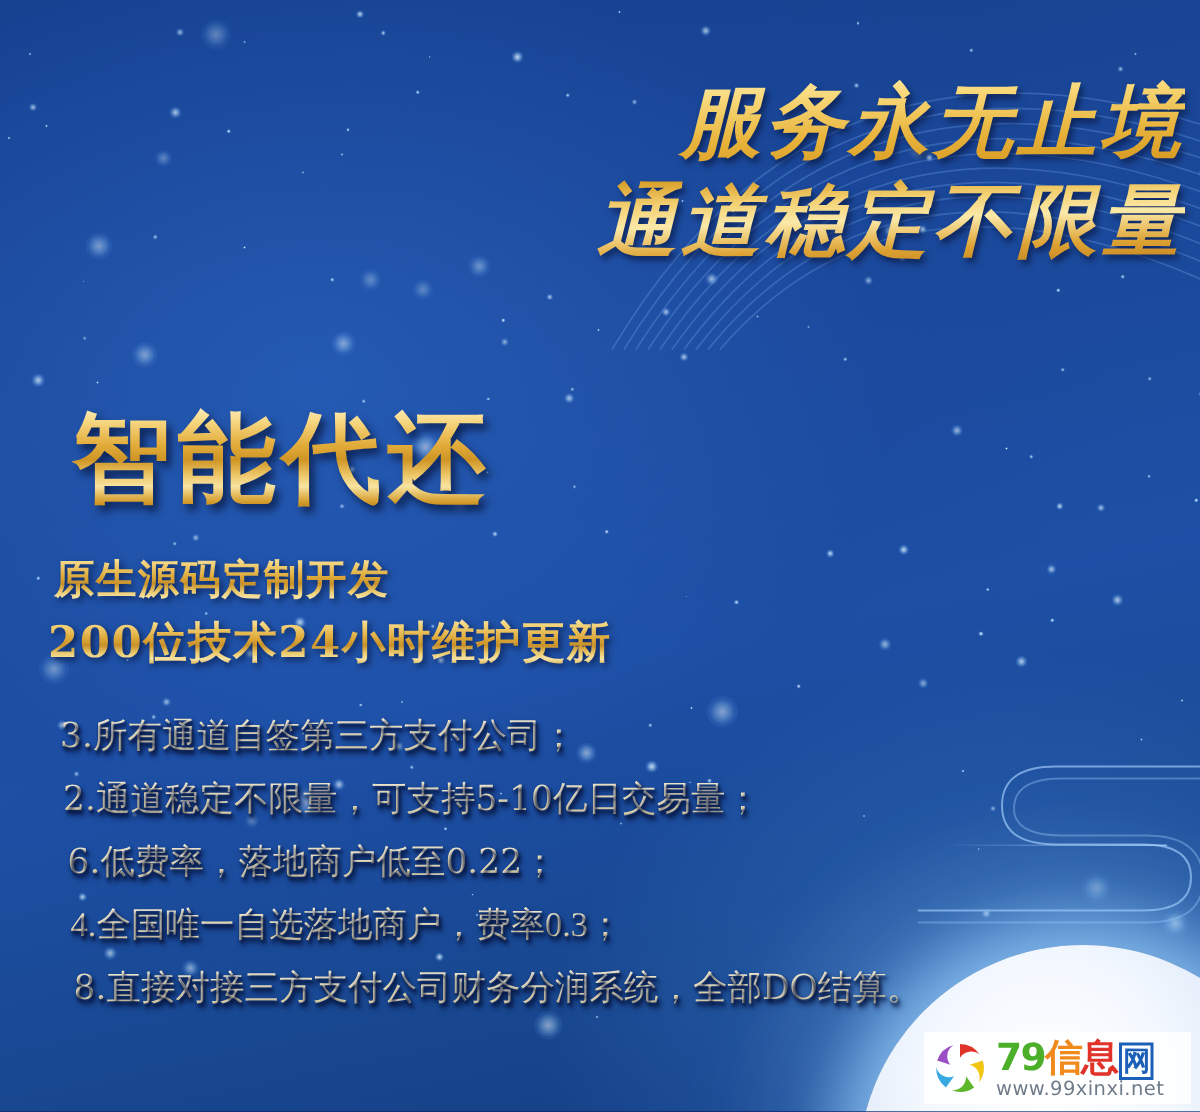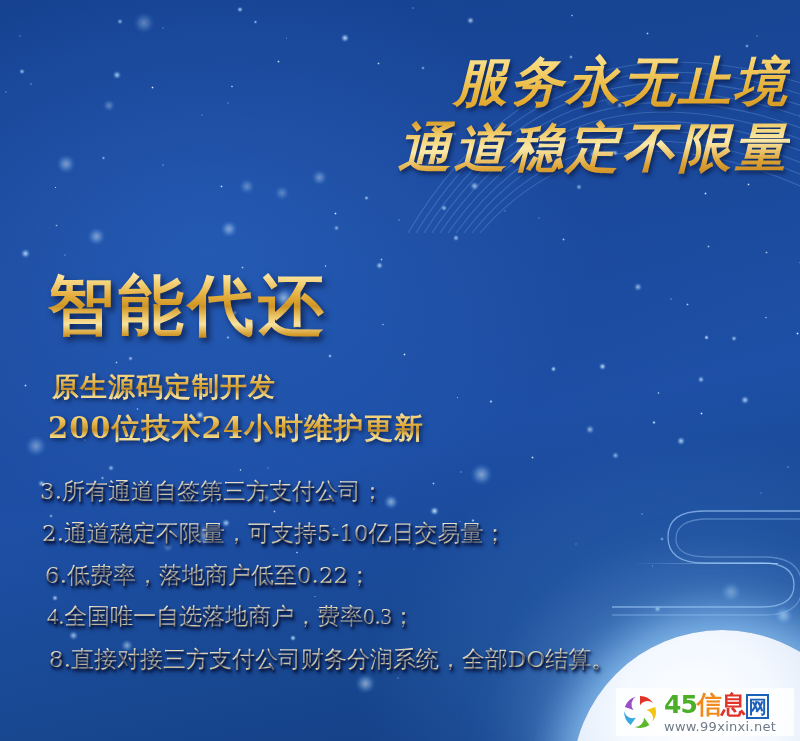--- a/index.html
+++ b/index.html
@@ -107,21 +107,21 @@
         #d49c2c 90%, #a87316 100%);
     -webkit-background-clip: text;
     background-clip: text;
     color: transparent;
     -webkit-text-fill-color: transparent;
     filter: drop-shadow(3px 4px 3px rgba(8,22,62,0.8));
   }
 
   .sub-block {
     position: absolute;
-    left: 52px; top: 368px;
+    left: 36px; top: 368px;
     width: 420px;
   }
   .subtitle {
     font-family: "DejaVu Serif", "Liberation Serif", serif;
     font-weight: 700;
     font-size: 27px;
     line-height: 38px;
     letter-spacing: 1px;
     white-space: nowrap;
     background: linear-gradient(180deg,
@@ -429,18 +429,18 @@
         </g>
         <g transform="rotate(216)">
           <path d="M0,-40 A40,40 0 0,1 33,-22 A22,22 0 0,0 0,-17 Z" fill="#38a8e0"></path>
         </g>
         <g transform="rotate(288)">
           <path d="M0,-40 A40,40 0 0,1 33,-22 A22,22 0 0,0 0,-17 Z" fill="#9b4fc4"></path>
         </g>
       </g>
     </svg>
     <div class="wm-text">
-      <div class="wm-brand"><span class="wm-99">45</span><span class="wm-xin">信</span><span class="wm-xi">息</span><span class="wm-wang">网</span></div>
+      <div class="wm-brand"><span class="wm-99">79</span><span class="wm-xin">信</span><span class="wm-xi">息</span><span class="wm-wang">网</span></div>
       <div class="wm-url">www.99xinxi.net</div>
     </div>
   </div>
 
 </div>
 
 </body></html>

